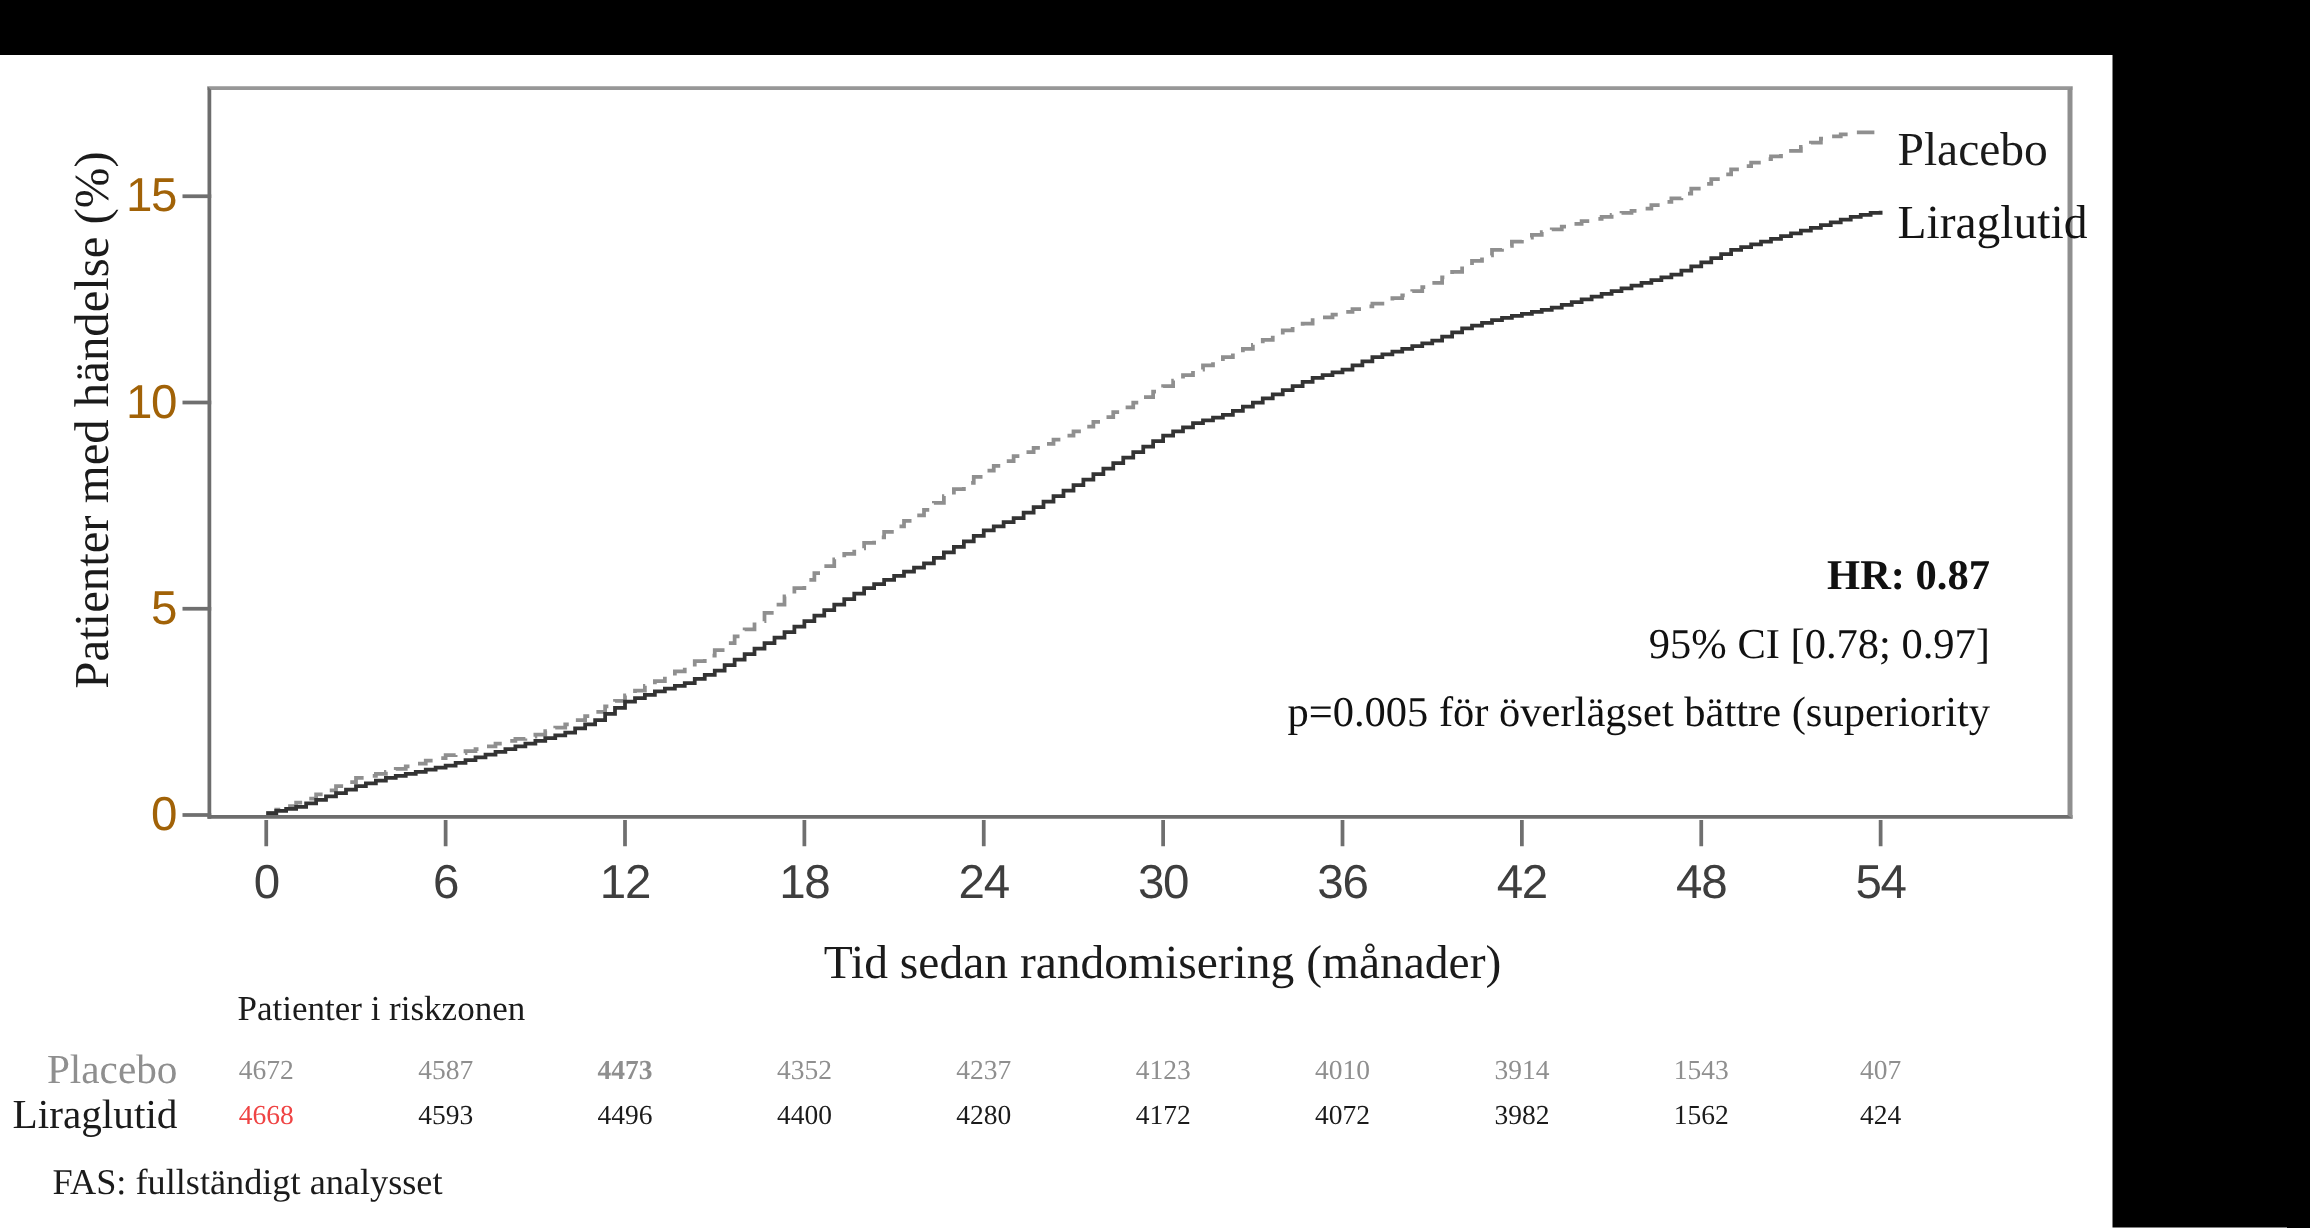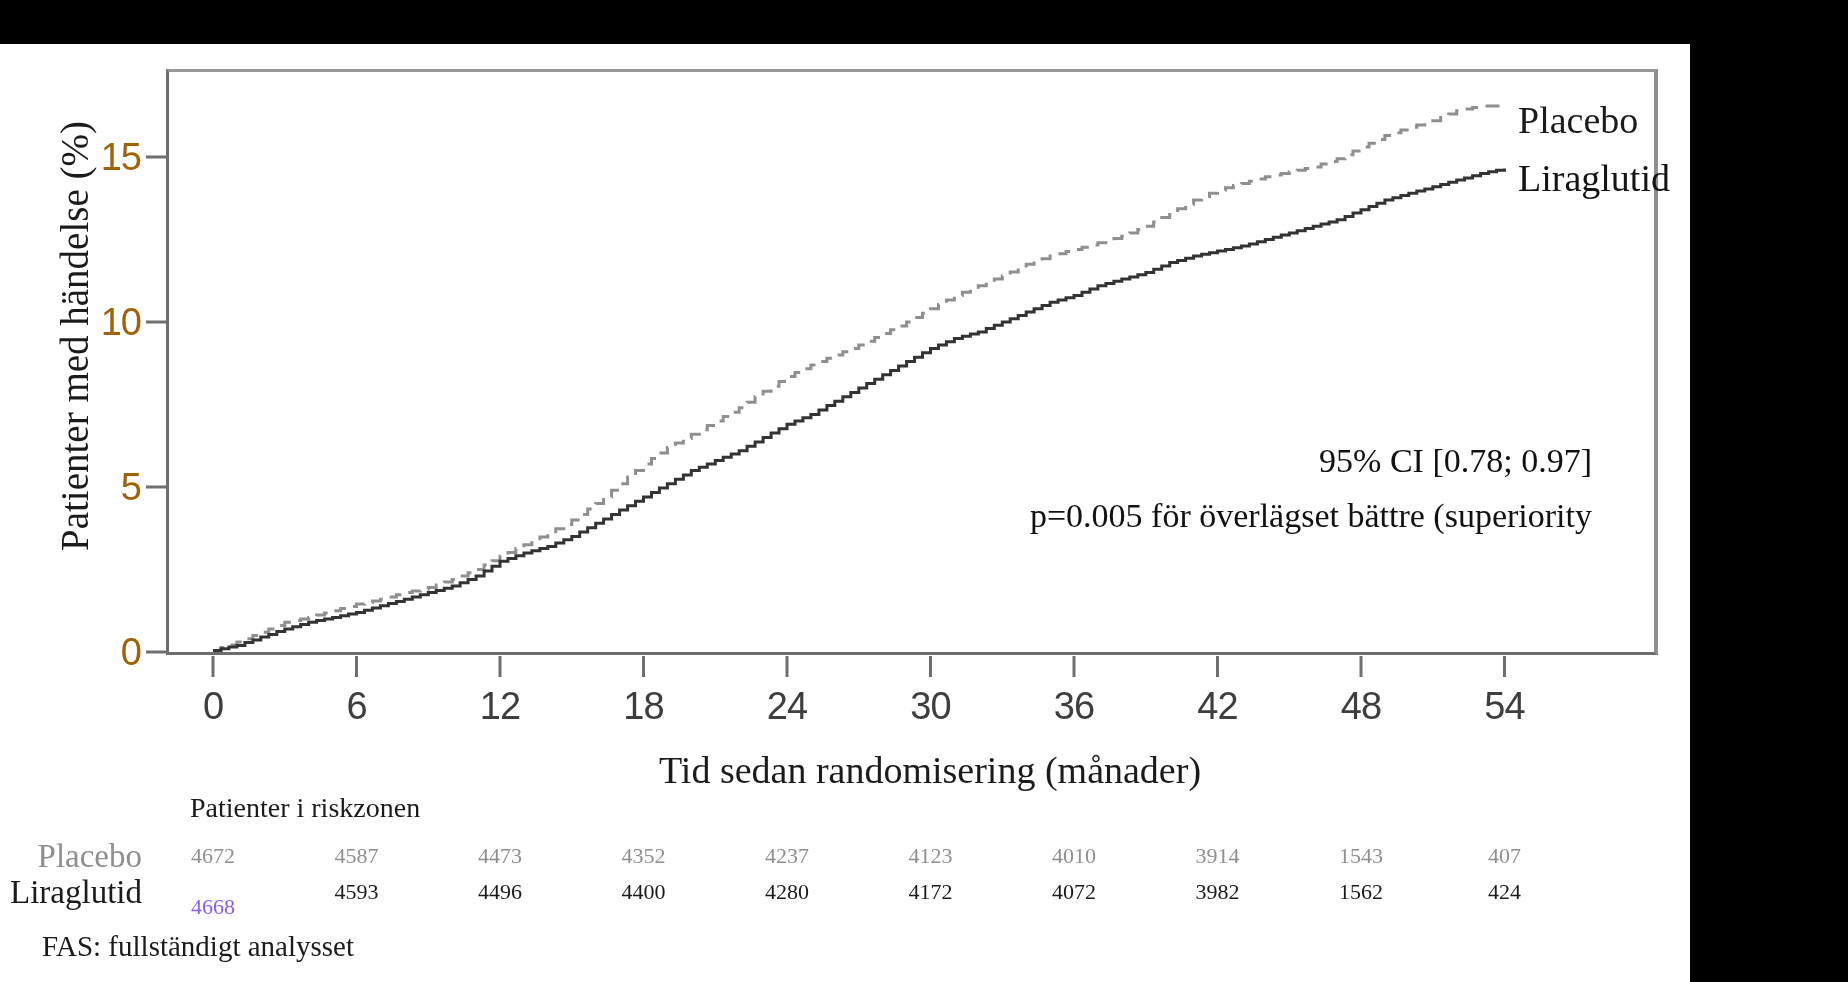--- a/index.html
+++ b/index.html
@@ -89,41 +89,42 @@
       <div class="xtick-label" style="left: 1029px; top: 685px;">36</div>
       <div class="xtick-label" style="left: 1172.5px; top: 685px;">42</div>
       <div class="xtick-label" style="left: 1316px; top: 685px;">48</div>
       <div class="xtick-label" style="left: 1459.5px; top: 685px;">54</div>
     </div>
 
   <div class="abs legend" id="legend-placebo">Placebo</div>
   <div class="abs legend" id="legend-lira">Liraglutid</div>
 
   <div class="abs" id="annotation">
+    <div class="ann-line ann-bold">HR: 0.87</div>
     <div class="ann-line">95% CI [0.78; 0.97]</div>
     <div class="ann-line">p=0.005 för överlägset bättre (superiority</div>
   </div>
 
   <div class="abs xlabel">Tid sedan randomisering (månader)</div>
 
   <div class="abs risk-title">Patienter i riskzonen</div>
   <div id="riskrows">
       <div class="risk-label" style="top: 838px; color: rgb(143, 143, 143);">Placebo</div>
       <div class="risk-val" style="color: rgb(143, 143, 143); left: 143px; top: 838px;">4672</div>
       <div class="risk-val" style="color: rgb(143, 143, 143); left: 286.5px; top: 838px;">4587</div>
-      <div class="risk-val" style="color: rgb(143, 143, 143); left: 430px; top: 838px;">4473</div>
+      <div class="risk-val" style="color: rgb(143, 143, 143); left: 430px; top: 838px; font-weight: bold;">4473</div>
       <div class="risk-val" style="color: rgb(143, 143, 143); left: 573.5px; top: 838px;">4352</div>
       <div class="risk-val" style="color: rgb(143, 143, 143); left: 717px; top: 838px;">4237</div>
       <div class="risk-val" style="color: rgb(143, 143, 143); left: 860.5px; top: 838px;">4123</div>
       <div class="risk-val" style="color: rgb(143, 143, 143); left: 1004px; top: 838px;">4010</div>
       <div class="risk-val" style="color: rgb(143, 143, 143); left: 1147.5px; top: 838px;">3914</div>
       <div class="risk-val" style="color: rgb(143, 143, 143); left: 1291px; top: 838px;">1543</div>
       <div class="risk-val" style="color: rgb(143, 143, 143); left: 1434.5px; top: 838px;">407</div>
       <div class="risk-label" style="top: 874px; color: rgb(27, 27, 27);">Liraglutid</div>
-      <div class="risk-val" style="color: #8b5cf6; left: 143px; top: 874px; margin-top: 15px;">4668</div>
+      <div class="risk-val" style="color: #ef4444; left: 143px; top: 874px;">4668</div>
       <div class="risk-val" style="color: rgb(27, 27, 27); left: 286.5px; top: 874px;">4593</div>
       <div class="risk-val" style="color: rgb(27, 27, 27); left: 430px; top: 874px;">4496</div>
       <div class="risk-val" style="color: rgb(27, 27, 27); left: 573.5px; top: 874px;">4400</div>
       <div class="risk-val" style="color: rgb(27, 27, 27); left: 717px; top: 874px;">4280</div>
       <div class="risk-val" style="color: rgb(27, 27, 27); left: 860.5px; top: 874px;">4172</div>
       <div class="risk-val" style="color: rgb(27, 27, 27); left: 1004px; top: 874px;">4072</div>
       <div class="risk-val" style="color: rgb(27, 27, 27); left: 1147.5px; top: 874px;">3982</div>
       <div class="risk-val" style="color: rgb(27, 27, 27); left: 1291px; top: 874px;">1562</div>
       <div class="risk-val" style="color: rgb(27, 27, 27); left: 1434.5px; top: 874px;">424</div>
     </div>

